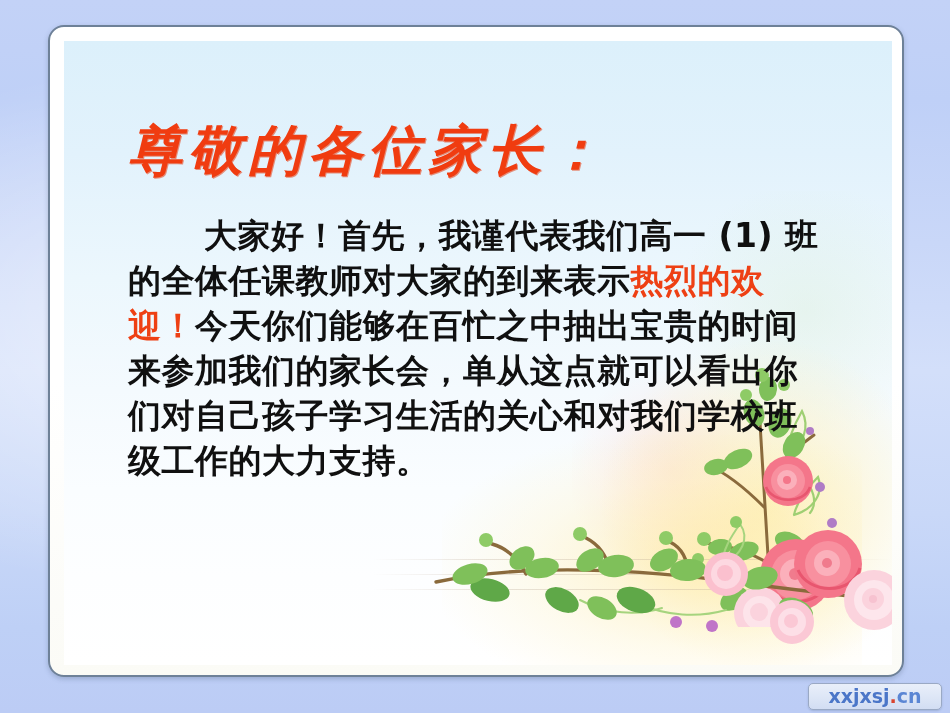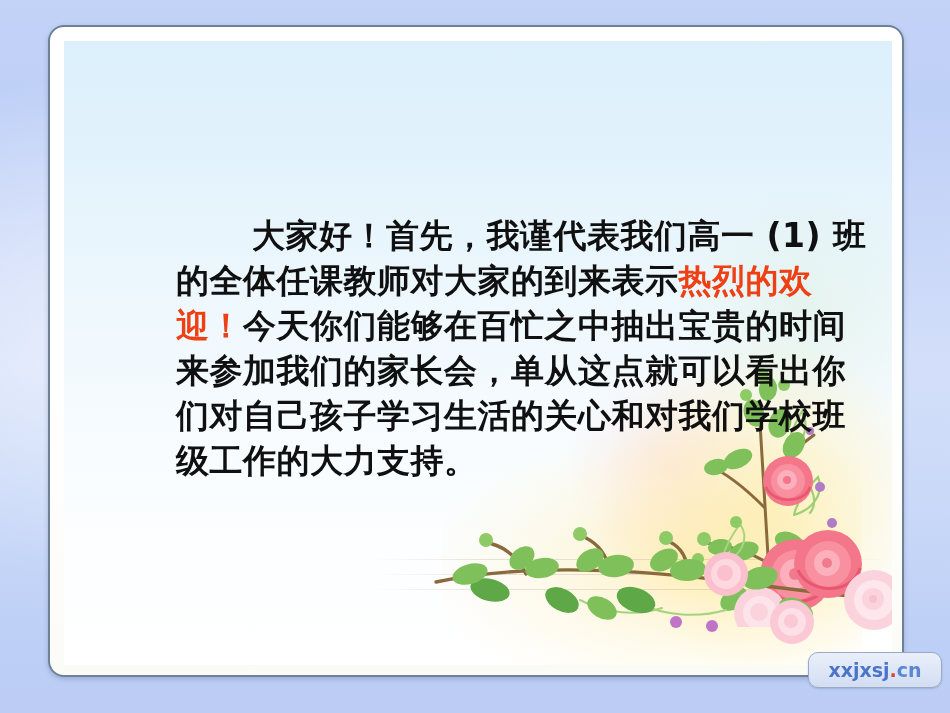--- a/index.html
+++ b/index.html
@@ -133,26 +133,26 @@
     position: absolute;
     pointer-events: none;
   }
   #floral-right { right: -6px; top: 286px; width: 230px; height: 300px; }
   #floral-bottom { right: -8px; bottom: -14px; width: 470px; height: 175px; }
 
   
   #watermark {
     position: absolute;
     left: 808px;
-    top: 652px;
+    top: 683px;
     width: 134px;
-    height: 36px;
+    height: 27px;
     box-sizing: border-box;
     border: 1px solid #9aa9c4;
-    border-radius: 10px;
+    border-radius: 5px;
     background: linear-gradient(to bottom, #e9effa 0%, #dde6f6 55%, #d2ddf3 100%);
     display: flex;
     align-items: center;
     justify-content: center;
     box-shadow: 0 1px 2px rgba(60,80,120,0.22);
   }
   #watermark .wm-text {
     font-family: "DejaVu Sans", "Liberation Sans", sans-serif;
     font-size: 19px;
     font-weight: bold;
@@ -300,22 +300,23 @@
           <circle cx="443" cy="95" r="11" fill="#fbd3dd"></circle>
           <circle cx="443" cy="95" r="4" fill="#f7c2d0"></circle>
         </g>
         <g>
           <circle cx="362" cy="118" r="22" fill="#fbc8d5"></circle>
           <circle cx="362" cy="118" r="14" fill="#fddfe7"></circle>
           <circle cx="361" cy="117" r="7" fill="#fbc8d5"></circle>
         </g>
       </svg>
 
-
-      <div id="body-text" style="color: rgb(16, 16, 16); margin-left: 48px;">
+      <div id="title" style="color: rgb(240, 60, 16);">尊敬的各位家长：</div>
+
+      <div id="body-text" style="color: rgb(16, 16, 16);">
           <p><span>大家好！首先，我谨代表我们高一 (1) 班的全体任课教师对大家的到来表示</span><span class="hl" style="color: rgb(238, 64, 20);">热烈的欢迎！</span><span>今天你们能够在百忙之中抽出宝贵的时间来参加我们的家长会，单从这点就可以看出你们对自己孩子学习生活的关心和对我们学校班级工作的大力支持。</span></p>
         </div>
 
     </div>
   </div>
 
   <div id="watermark">
     <span class="wm-text"><span>xxjxsj</span><span class="wm-dot">.</span><span class="wm-tld">cn</span></span>
   </div>
 

